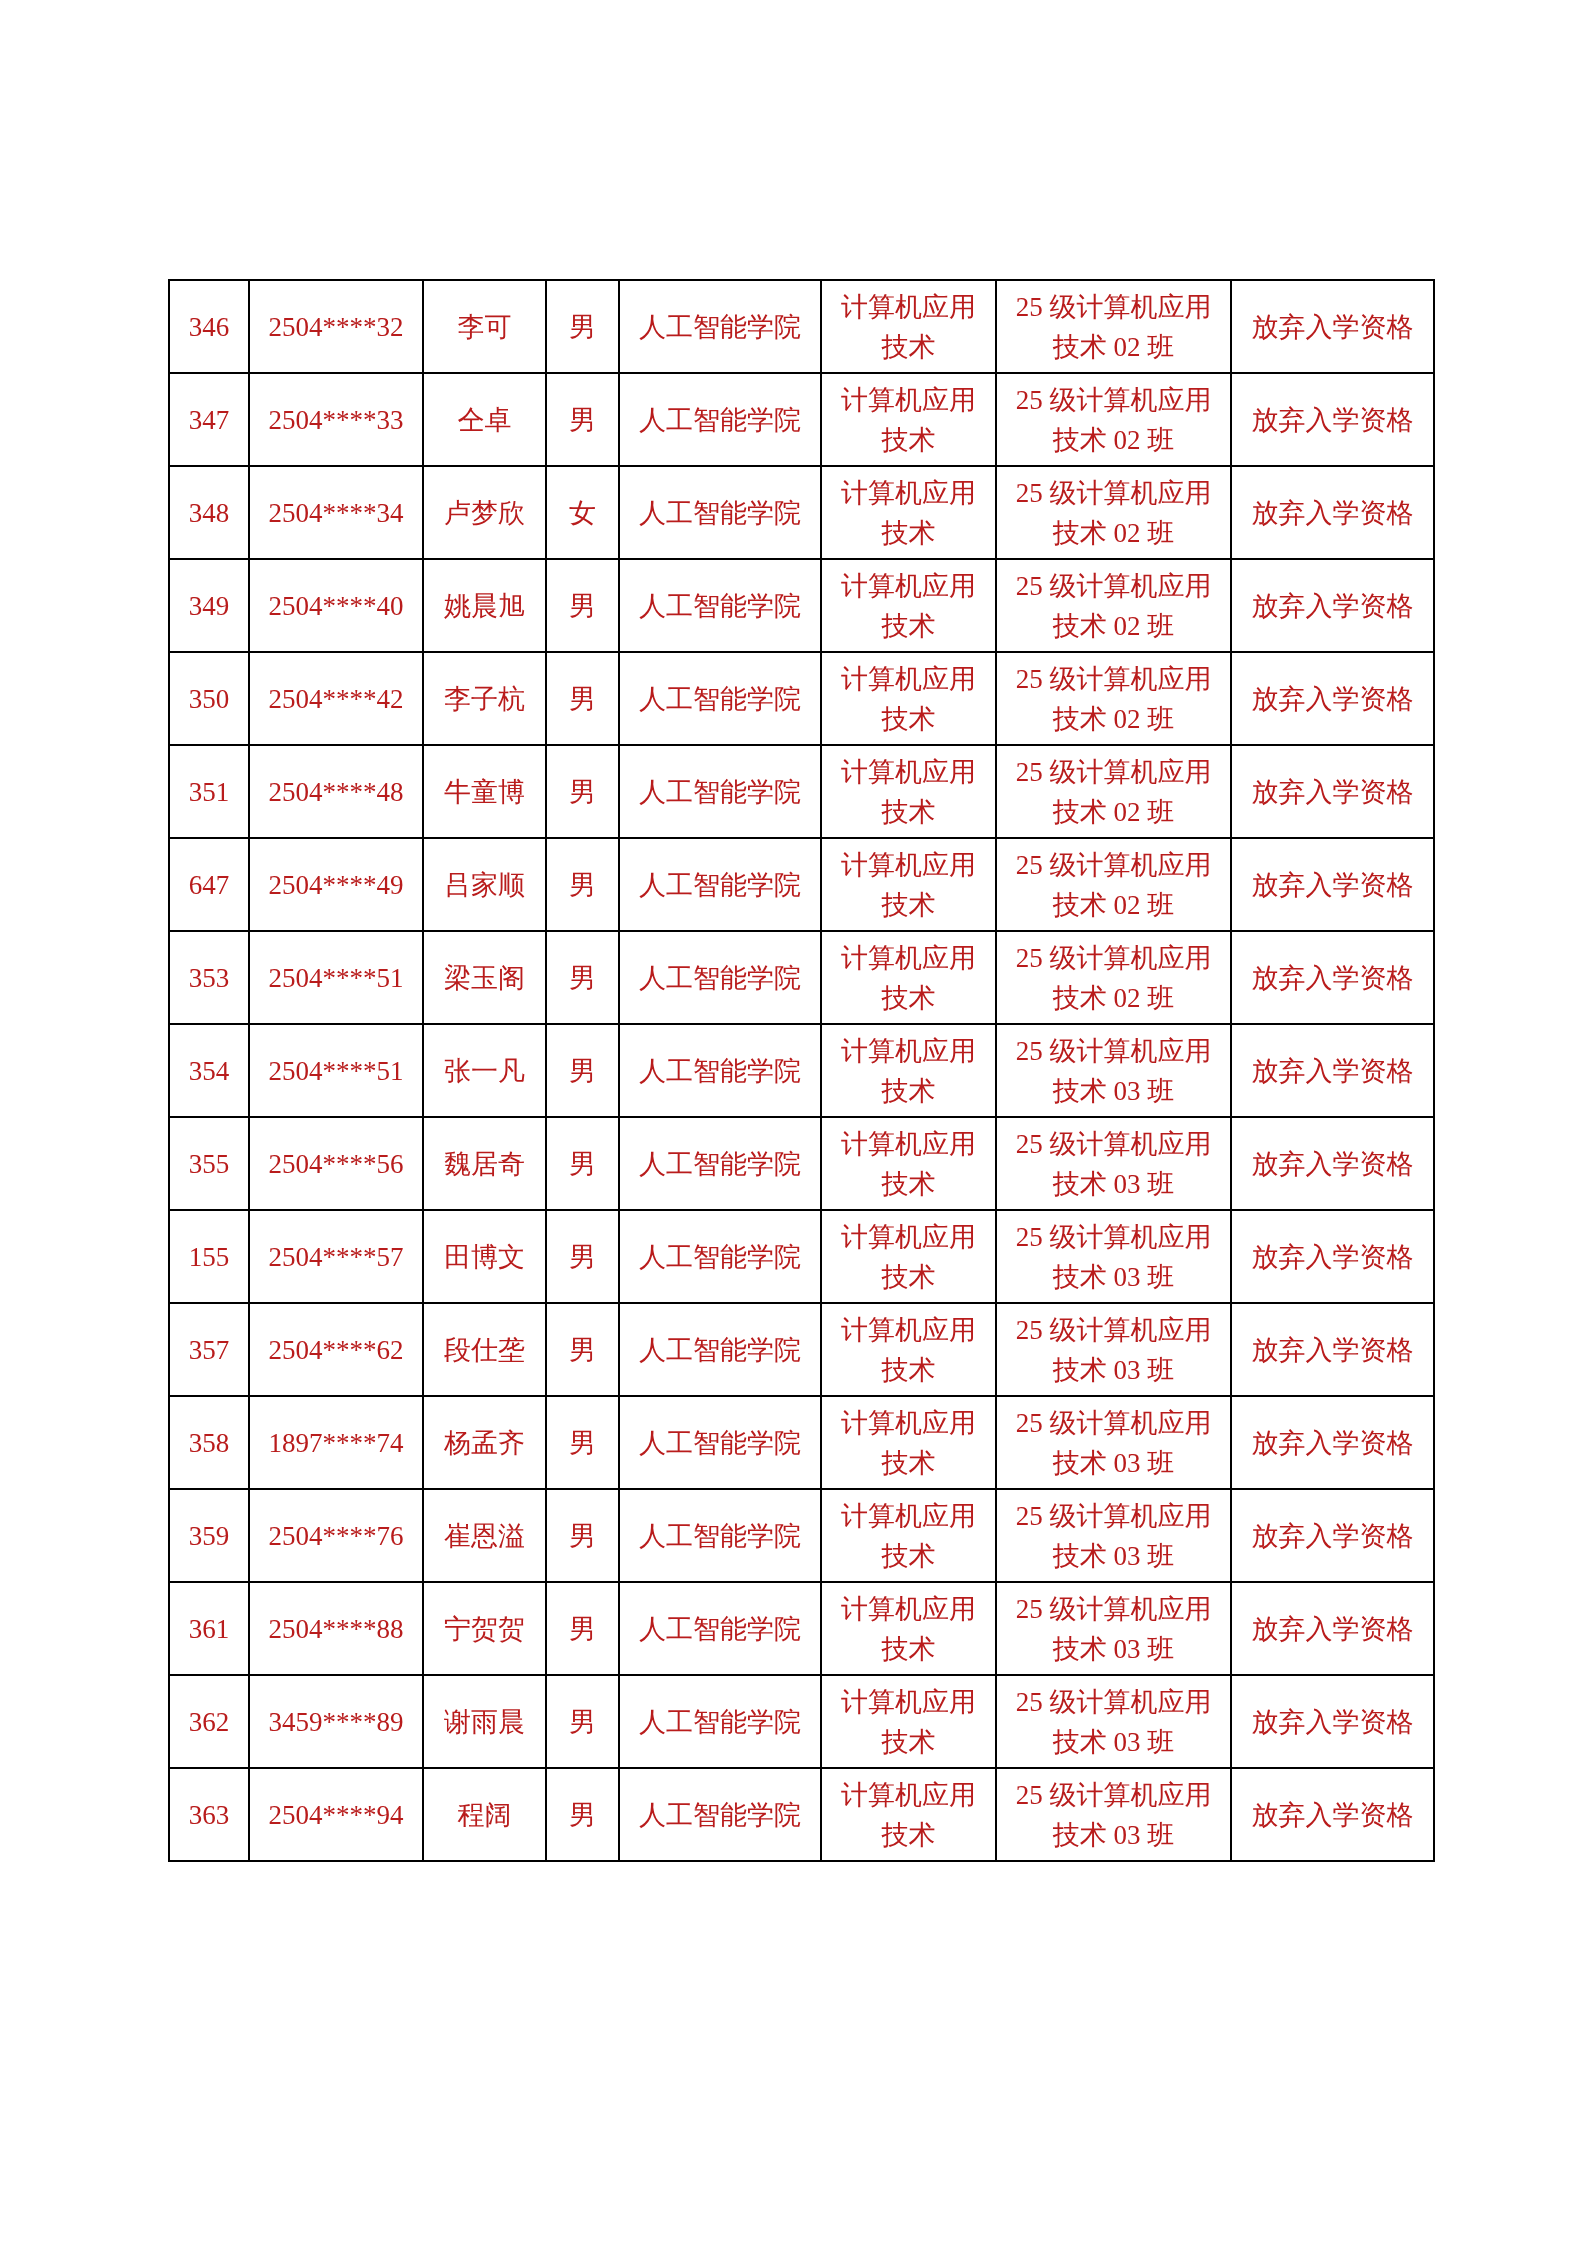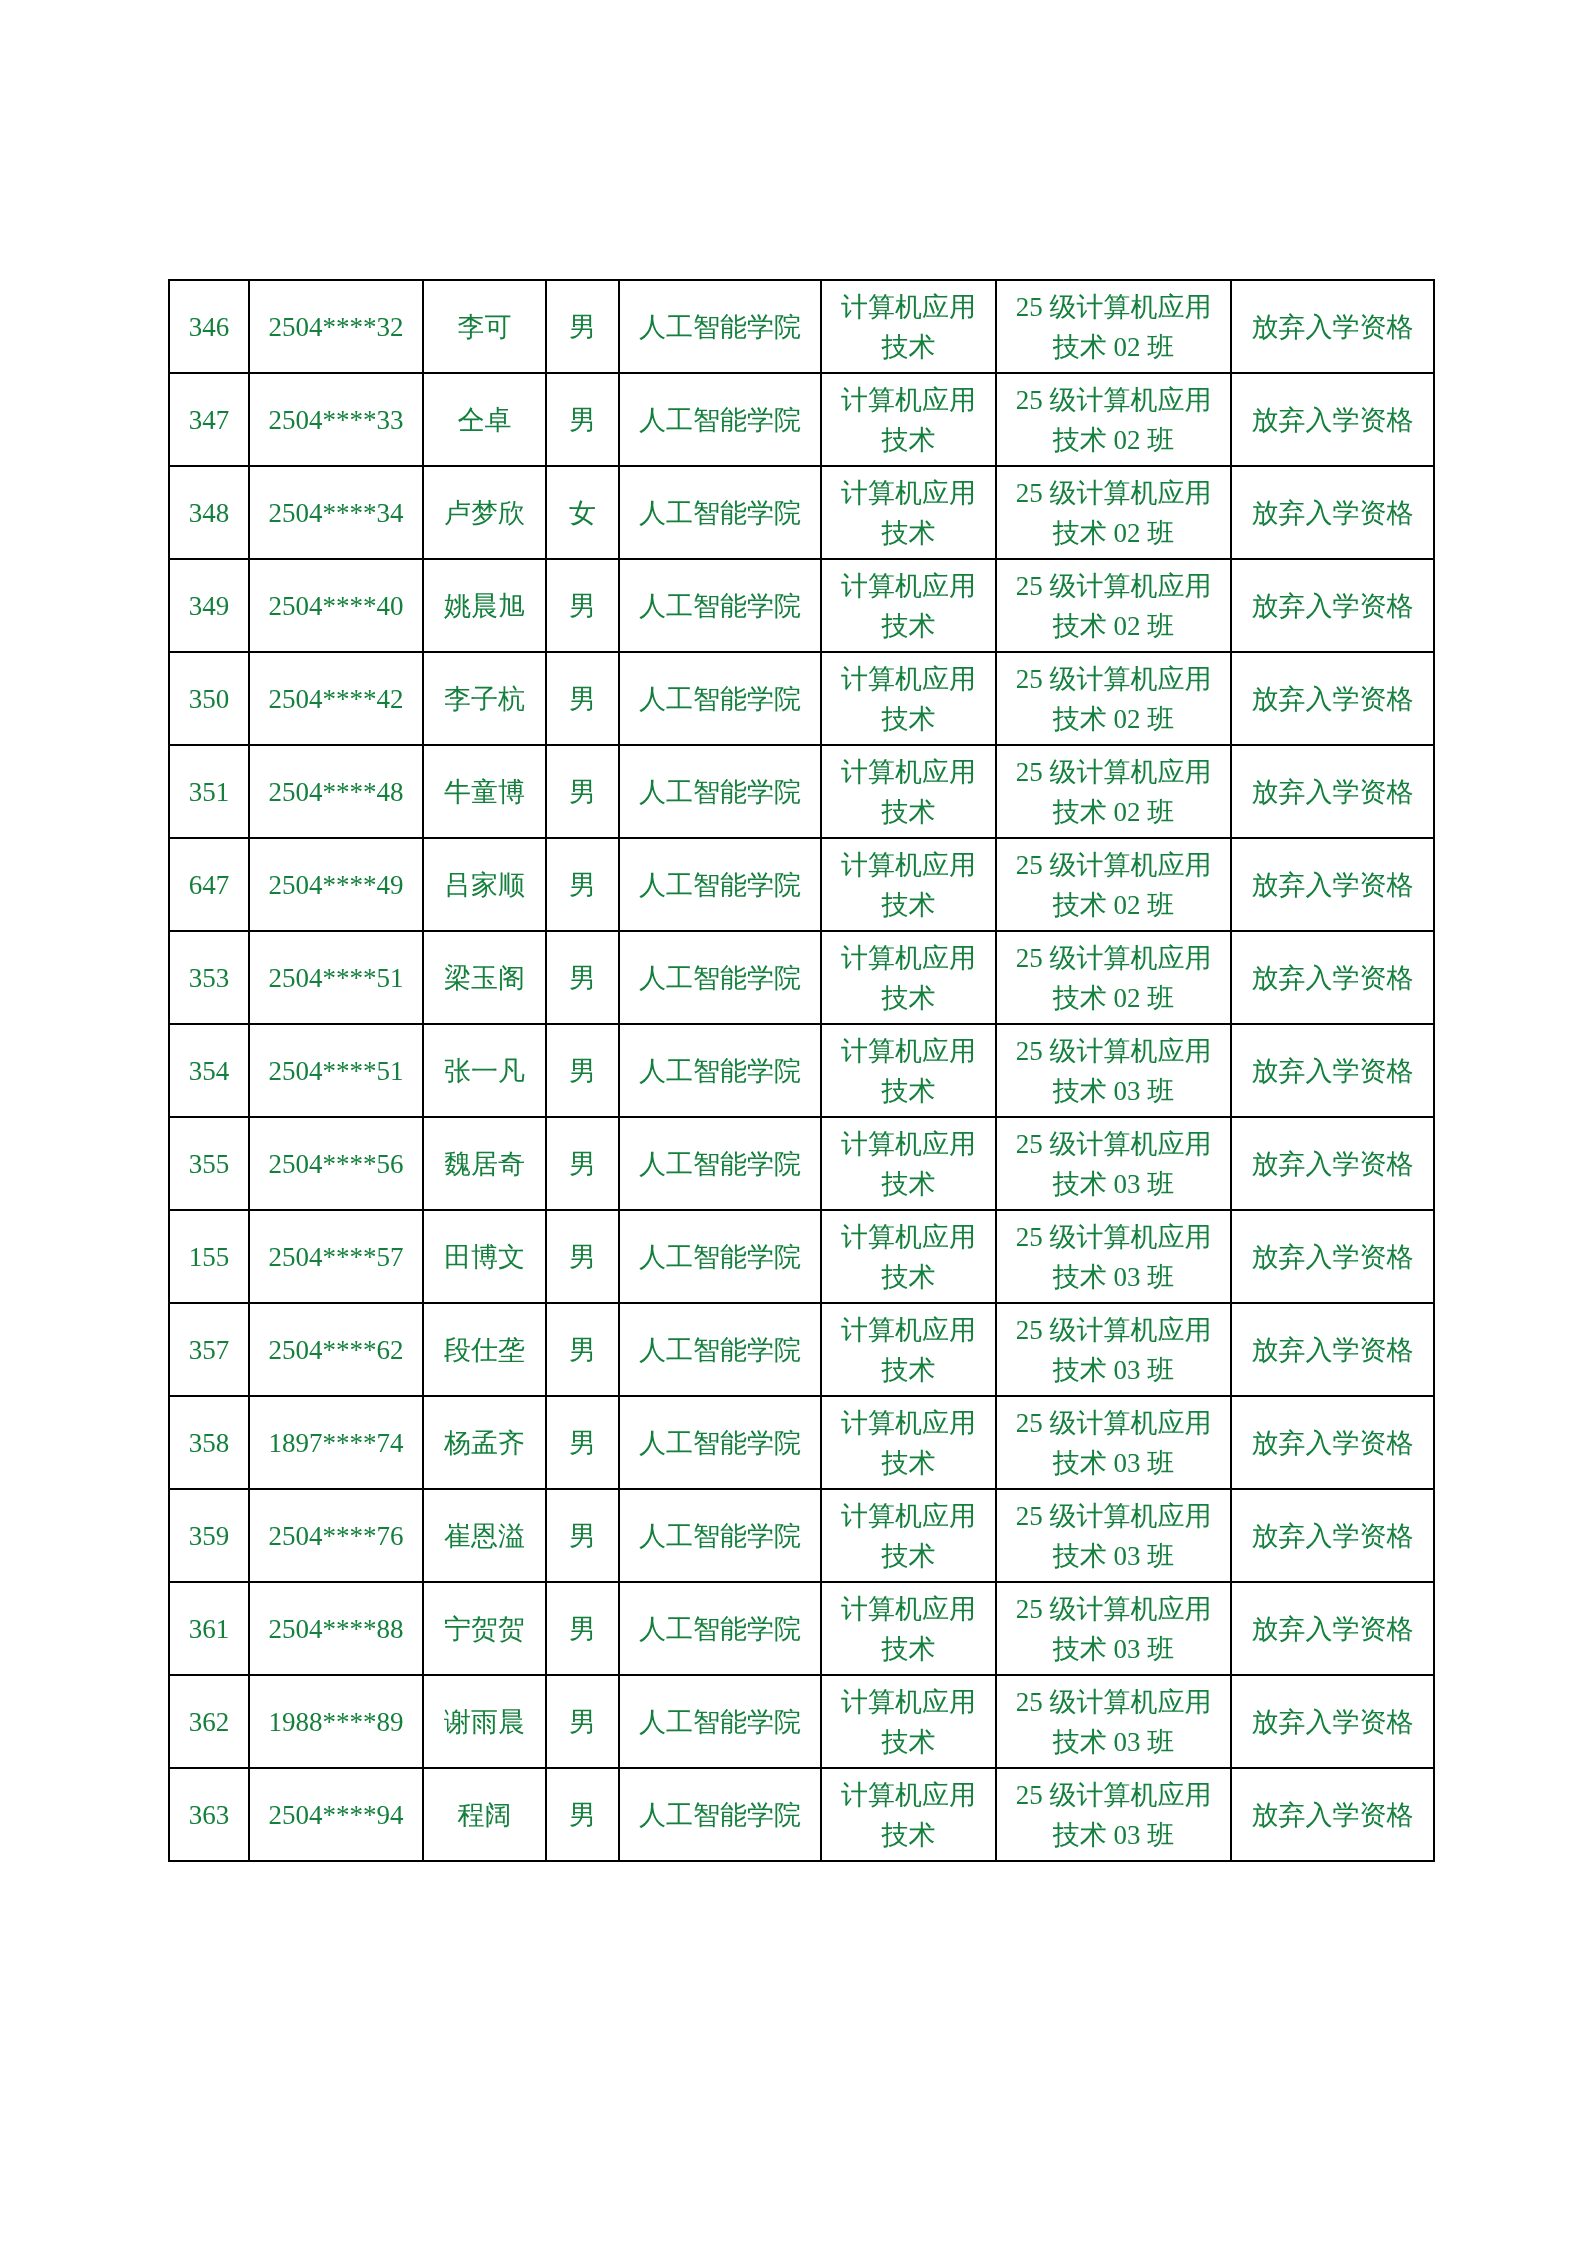--- a/index.html
+++ b/index.html
@@ -5,21 +5,21 @@
   html, body {
     margin: 0;
     padding: 0;
     background: #ffffff;
   }
   .page {
     position: relative;
     width: 1587px;
     height: 2245px;
     background: #ffffff;
-    color: #15803d;
+    color: #b91c1c;
     font-family: "Liberation Serif", "DejaVu Serif", serif;
     overflow: hidden;
   }
   table.roster {
     position: absolute;
     left: 168px;
     top: 279px;
     border-collapse: collapse;
     table-layout: fixed;
     width: 1265px;
@@ -293,21 +293,21 @@
             <div class="text-line">技术</div>
           </td>
           <td>
             <div class="text-line">25 级计算机应用</div>
             <div class="text-line">技术 03 班</div>
           </td>
           <td>放弃入学资格</td>
         </tr>
         <tr>
           <td>362</td>
-          <td>1988****89</td>
+          <td>3459****89</td>
           <td>谢雨晨</td>
           <td>男</td>
           <td>人工智能学院</td>
           <td>
             <div class="text-line">计算机应用</div>
             <div class="text-line">技术</div>
           </td>
           <td>
             <div class="text-line">25 级计算机应用</div>
             <div class="text-line">技术 03 班</div>

